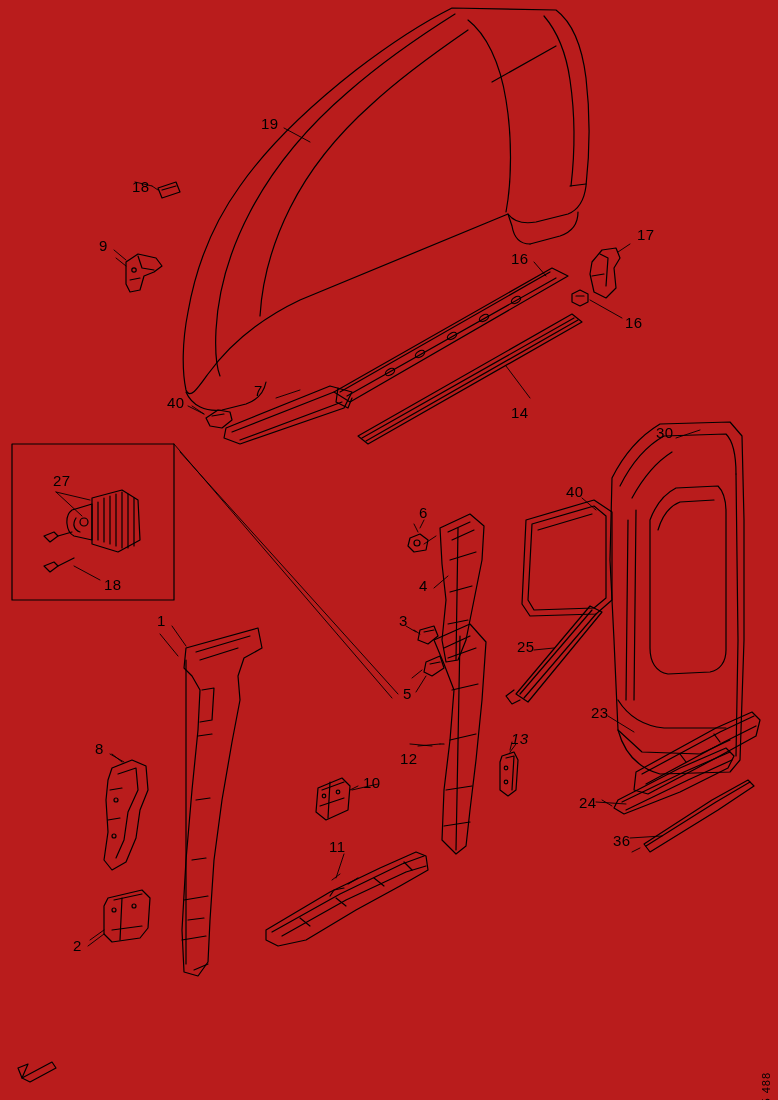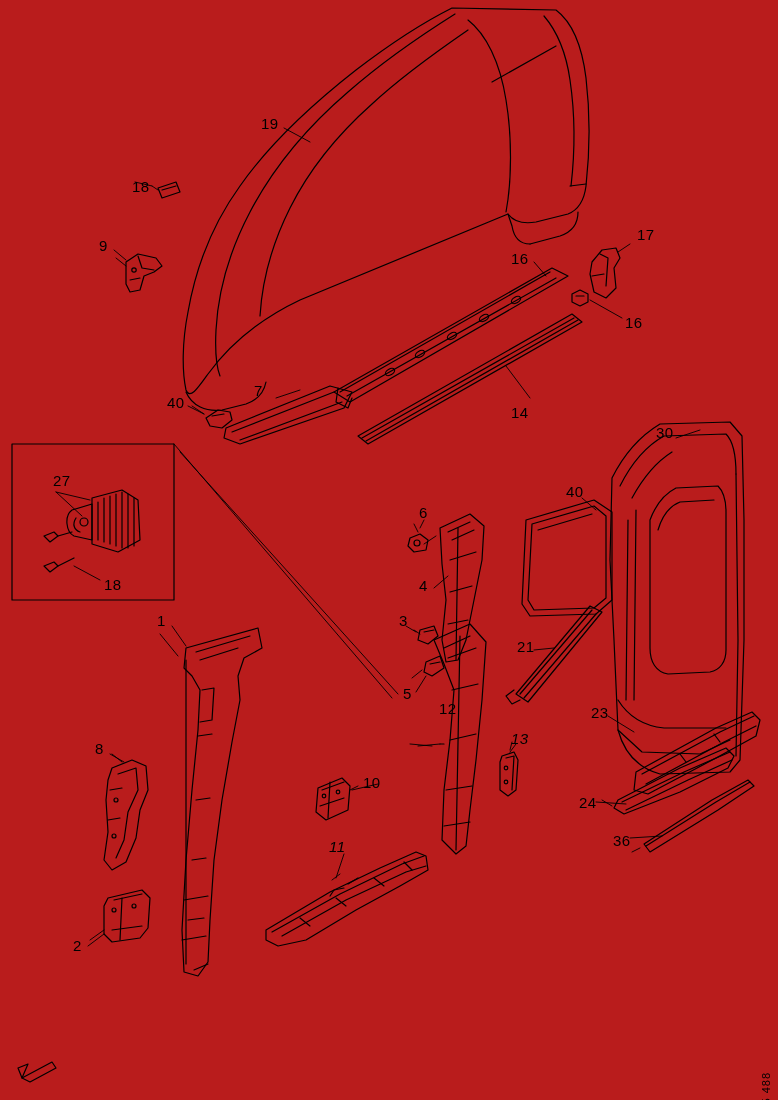--- a/index.html
+++ b/index.html
@@ -375,26 +375,26 @@
   <div class="callout" style="left:167px; top:394px;">40</div>
   <div class="callout" style="left:53px;  top:472px;">27</div>
   <div class="callout" style="left:104px; top:576px;">18</div>
   <div class="callout" style="left:419px; top:504px;">6</div>
   <div class="callout" style="left:419px; top:577px;">4</div>
   <div class="callout" style="left:399px; top:612px;">3</div>
   <div class="callout" style="left:403px; top:685px;">5</div>
   <div class="callout" style="left:157px; top:612px;">1</div>
   <div class="callout" style="left:95px;  top:740px;">8</div>
   <div class="callout" style="left:73px;  top:937px;">2</div>
-  <div class="callout" style="left:400px; top:700px;margin-left:39px;">12</div>
+  <div class="callout" style="left:400px; top:750px;">12</div>
   <div class="callout" style="left:363px; top:774px;">10</div>
-  <div class="callout" style="left:329px; top:838px;font-style:italic;">11</div>
+  <div class="callout" style="left:329px; top:838px;">11</div>
   <div class="callout" style="left:511px; top:730px;font-style:italic;">13</div>
   <div class="callout" style="left:566px; top:483px;">40</div>
   <div class="callout" style="left:656px; top:424px;">30</div>
-  <div class="callout" style="left:517px; top:638px;">21</div>
+  <div class="callout" style="left:517px; top:638px;">25</div>
   <div class="callout" style="left:591px; top:704px;">23</div>
   <div class="callout" style="left:579px; top:794px;">24</div>
   <div class="callout" style="left:613px; top:832px;">36</div>
 
   <div class="corner-code">385 488</div>
 
 </div>
 
 </body></html>

